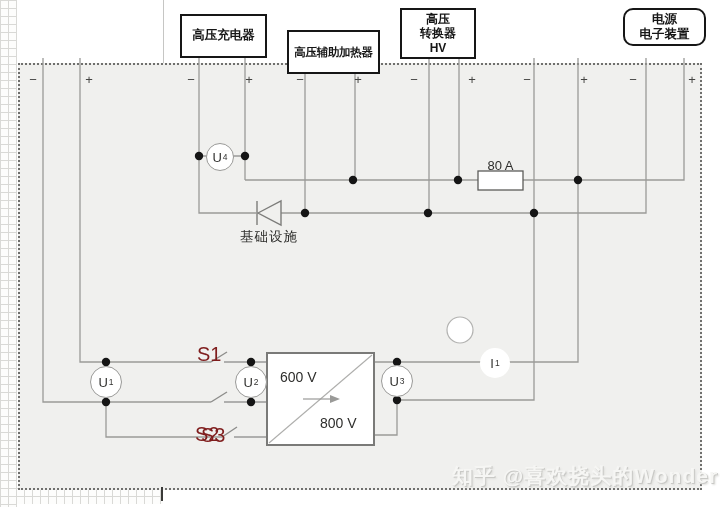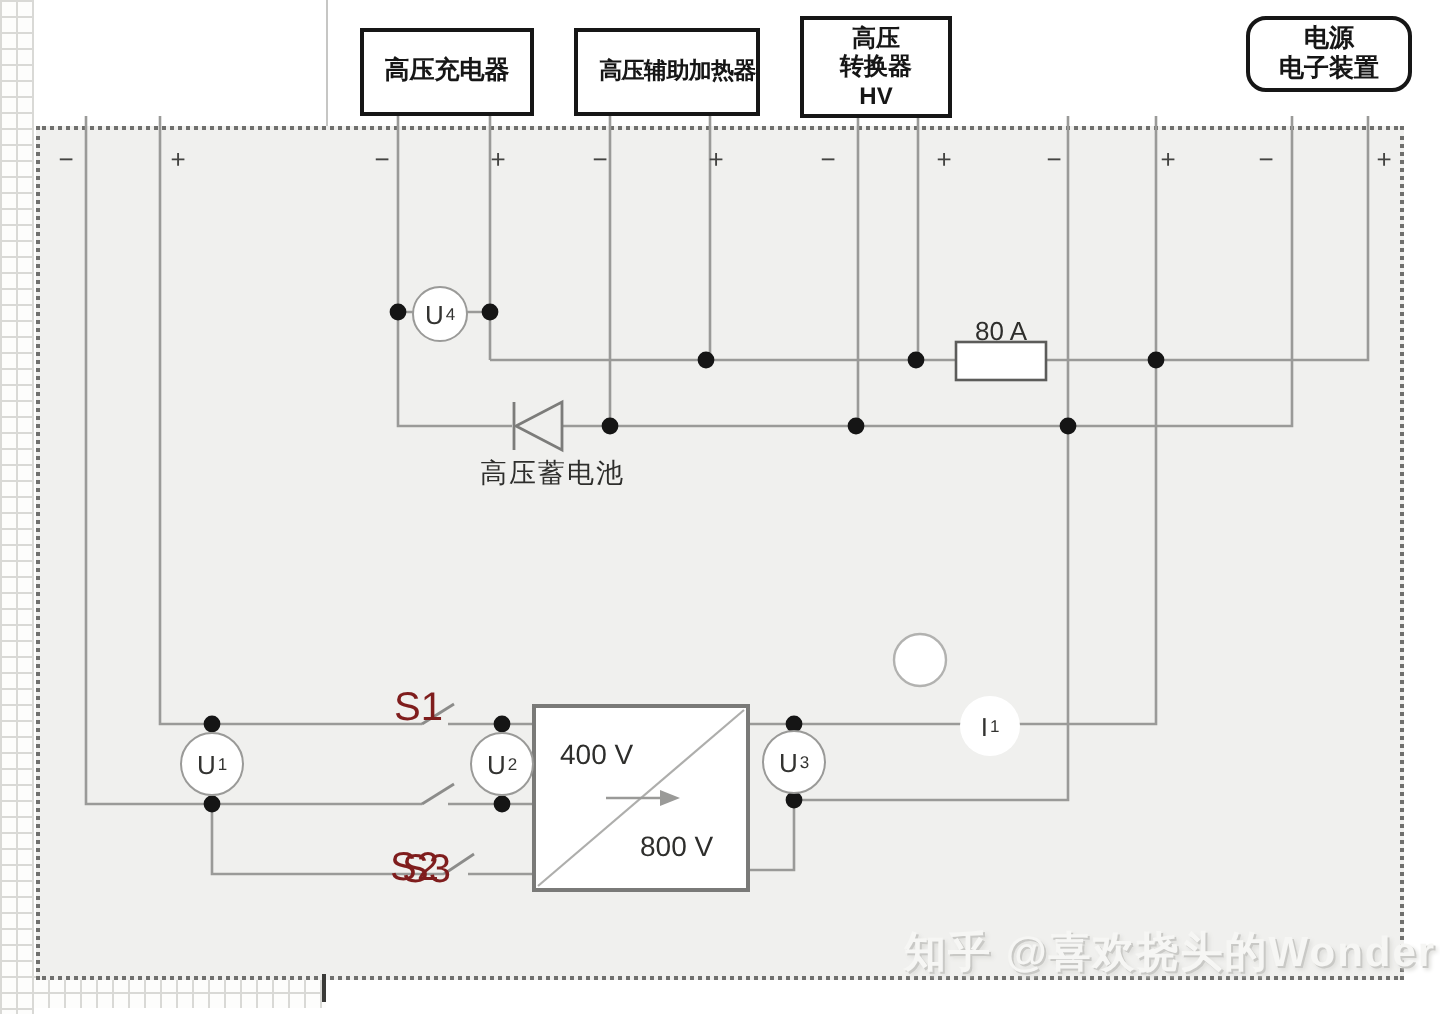--- a/index.html
+++ b/index.html
@@ -57,21 +57,21 @@
   <div class="grid-strip" style="left:0;top:0;width:17px;height:507px;"></div>
   <div class="grid-strip" style="left:0;top:488px;width:163px;height:16px;"></div>
   <div class="divider-line" style="left:163px;top:0;width:1px;height:63px;"></div>
   <div class="tick" style="left:161px;top:487px;width:2px;height:14px;"></div>
 
   <div class="work-area"></div>
 
   <div class="device-box" style="left:180px;top:14px;width:87px;height:44px;">
     <span class="ln">高压充电器</span>
   </div>
-  <div class="device-box" style="left:287px;top:14px;width:93px;height:44px;align-items:flex-end;">
+  <div class="device-box" style="left:287px;top:30px;width:93px;height:44px;">
     <span class="ln ln-small">高压辅助加热器</span>
   </div>
   <div class="device-box" style="left:400px;top:8px;width:76px;height:51px;font-size:12px;line-height:1.18;">
     <span class="ln">高压</span>
     <span class="ln">转换器</span>
     <span class="ln">HV</span>
   </div>
   <div class="device-box" style="left:623px;top:8px;width:83px;height:38px;border-radius:10px;">
     <span class="ln">电源</span>
     <span class="ln">电子装置</span>
@@ -146,25 +146,25 @@
   <div class="lbl pol" style="left:300px;top:72px;">−</div>
   <div class="lbl pol" style="left:358px;top:72px;">+</div>
   <div class="lbl pol" style="left:414px;top:72px;">−</div>
   <div class="lbl pol" style="left:472px;top:72px;">+</div>
   <div class="lbl pol" style="left:527px;top:72px;">−</div>
   <div class="lbl pol" style="left:584px;top:72px;">+</div>
   <div class="lbl pol" style="left:633px;top:72px;">−</div>
   <div class="lbl pol" style="left:692px;top:72px;">+</div>
 
   <div class="lbl val-lbl" style="left:478px;top:158px;width:45px;text-align:center;">80 A</div>
-  <div class="lbl val-lbl" style="left:240px;top:228px;font-size:13.5px;letter-spacing:1px;">高压蓄电池</div>
+  <div class="lbl val-lbl" style="left:240px;top:228px;font-size:13.5px;letter-spacing:1px;">基础设施</div>
   <div class="lbl sw-lbl" style="left:197px;top:343px;">S1</div>
   <div class="lbl sw-lbl" style="left:195px;top:383px;margin-top:40px;">S2</div>
   <div class="lbl sw-lbl" style="left:201px;top:424px;">S3</div>
-  <div class="lbl val-lbl" style="left:280px;top:369px;font-size:14px;">400 V</div>
+  <div class="lbl val-lbl" style="left:280px;top:369px;font-size:14px;">600 V</div>
   <div class="lbl val-lbl" style="left:320px;top:415px;font-size:14px;">800 V</div>
 
   <div class="meter" style="left:90px;top:366px;width:32px;height:32px;">
     <span>U</span>
       <sub>1</sub>
   </div>
   <div class="meter" style="left:235px;top:366px;width:32px;height:32px;">
     <span>U</span>
       <sub>2</sub>
   </div>

